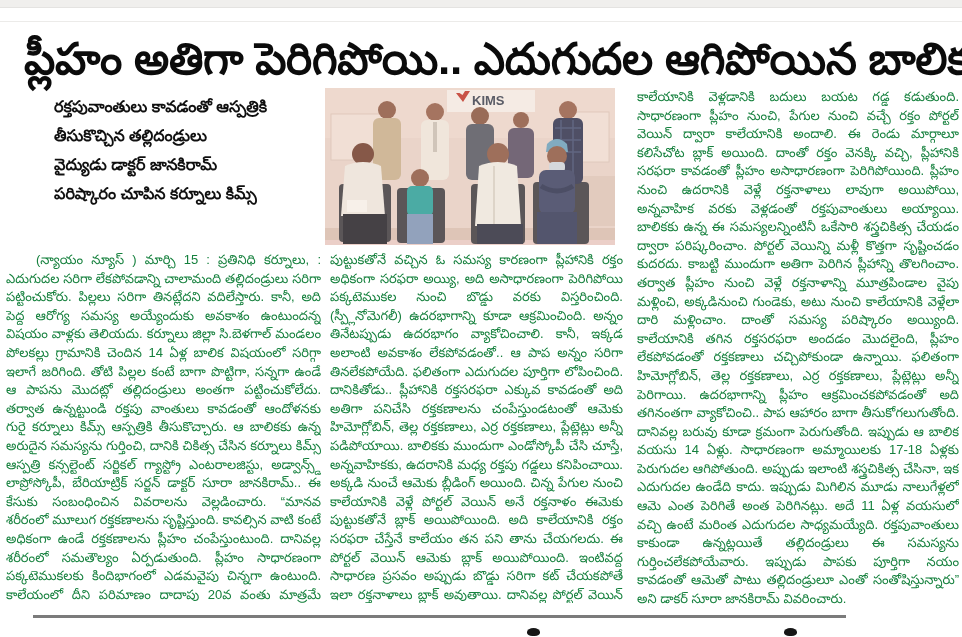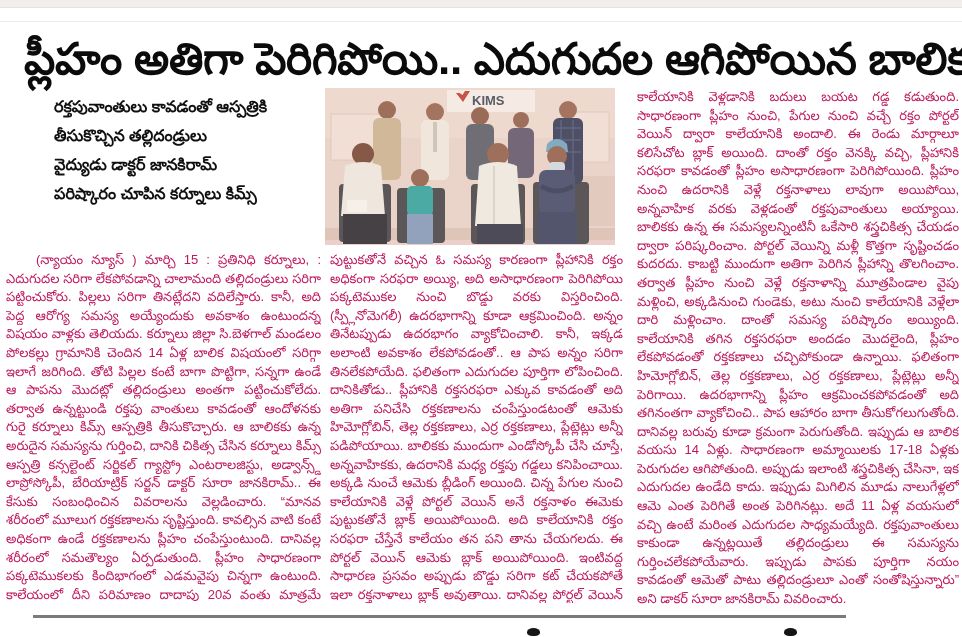--- a/index.html
+++ b/index.html
@@ -27,21 +27,21 @@
     font-size:16px;font-weight:bold;color:#101010;
   }
   .sf-line{height:29px;line-height:29px;white-space:nowrap;overflow:hidden;margin-left:48px;}
   .photo{
     position:absolute;left:325px;top:88px;width:290px;height:157px;
     overflow:hidden;background:#e7d3c8;
   }
   .photo svg{display:block;}
   .col{
     position:absolute;
-    font-size:13px;line-height:18.6px;color:#be185d;
+    font-size:13px;line-height:18.6px;color:#15803d;
     text-align:justify;overflow:hidden;
   }
   .col p{margin:0;}
   .col1{left:6px;top:251px;width:315px;height:352px;}
   .col1 p{text-indent:30px;}
   .col2{left:330px;top:251px;width:293px;height:352px;}
   .col3{left:637px;top:88px;width:322px;height:516px;}
   .bottom-rule{
     position:absolute;left:33px;top:615px;width:813px;height:3px;
     background:#7b7b7b;

